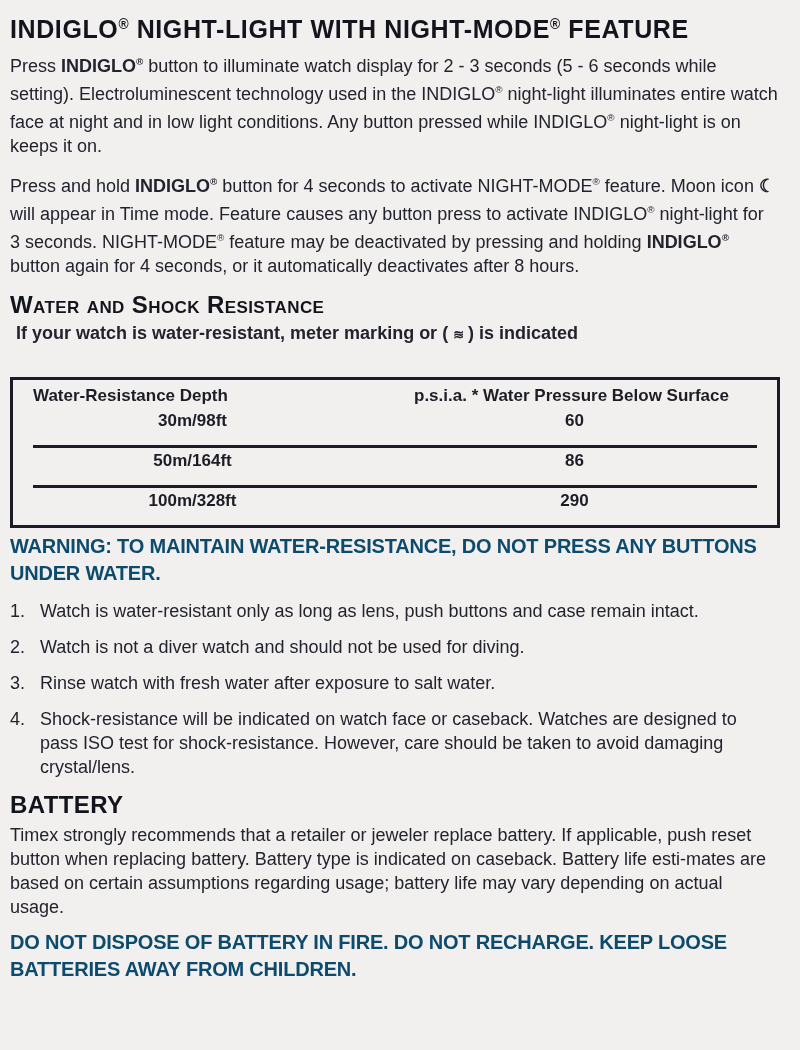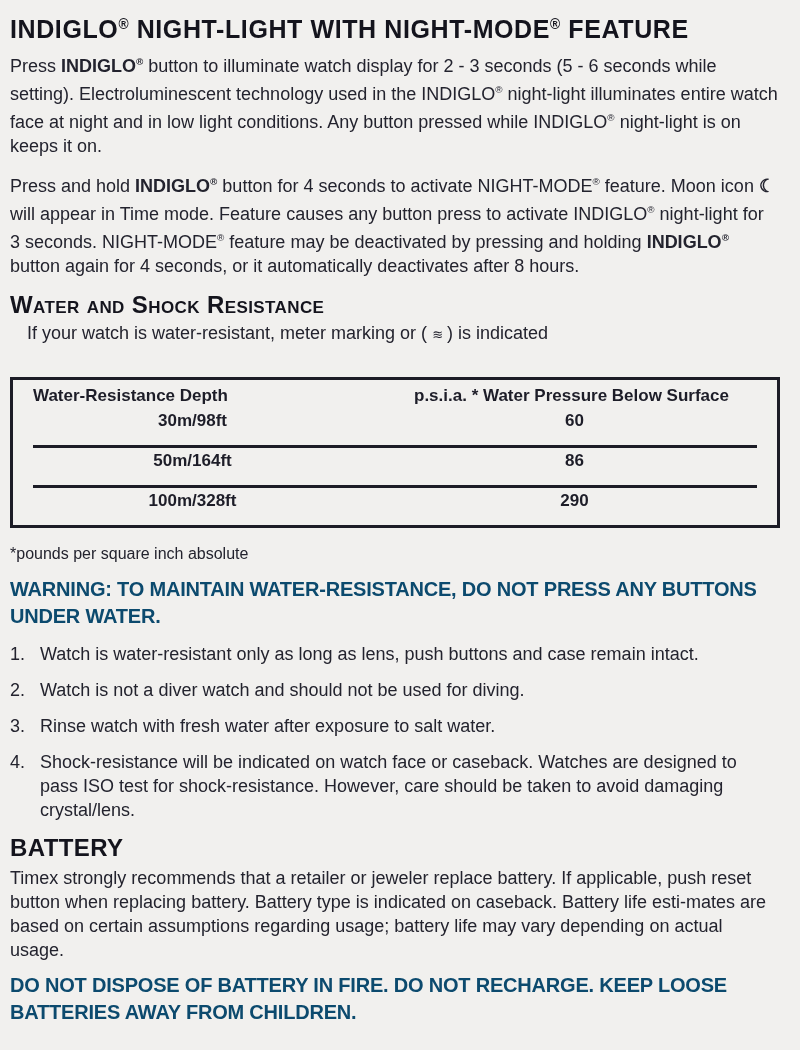--- a/index.html
+++ b/index.html
@@ -24,29 +24,29 @@
   h2 {
     font-size: 24px; line-height: 28px;
     margin: 0 0 2px; letter-spacing: 0.4px;
   }
   .smallcaps { font-variant: small-caps; }
   .body-text {
     font-size: 18px; line-height: 24px;
     margin: 0 0 12px; max-width: 768px;
   }
   .mb4 { margin-bottom: 13px; }
-  .intro { margin: 0 17px 30px; }
+  .intro { margin: 0 6px 30px; font-weight: bold; }
   .b { font-weight: 700; }
   .sup { font-size: 55%; vertical-align: super; }
   .sm { font-size: 72%; letter-spacing: -1px; }
   table.water-table {
     width: 100%;
     border-collapse: collapse;
     border: 3px solid #1c1c26;
-    margin: 0 0 16px;
+    margin: 0 0 5px;
   }
   table.water-table th, table.water-table td {
     font-size: 17px; font-weight: 700; color: #1d1d28;
   }
   table.water-table th:first-child { text-align: left; padding: 6px 0 2px 20px; width: 47%; }
   table.water-table th:last-child  { text-align: center; padding: 6px 6px 2px 0; }
   table.water-table td { text-align: center; padding: 3px 0 14px; }
   tr.rule-row td { padding: 0; }
   .rule-line { height: 3px; background: #1c1c26; margin: 0 20px; }
   .footnote {
@@ -109,21 +109,20 @@
             <div class="rule-line"></div>
           </td>
         </tr>
         <tr>
           <td>100m/328ft</td>
           <td>290</td>
         </tr>
       </tbody>
   </table>
 
-  <p class="footnote">*pounds per square inch absolute</p>
 
   <p class="warning">WARNING: TO MAINTAIN WATER-RESISTANCE, DO NOT PRESS ANY BUTTONS UNDER WATER.</p>
 
   <div class="care-list" id="care-list">
       <div class="list-item">
         <span class="num">1.</span>
         <span class="txt">Watch is water-resistant only as long as lens, push buttons and case remain intact.</span>
       </div>
       <div class="list-item">
         <span class="num">2.</span>

